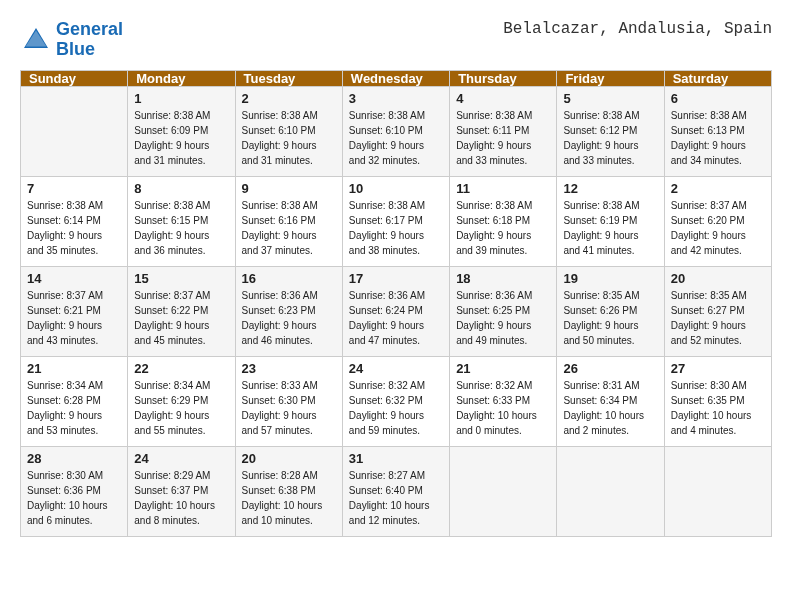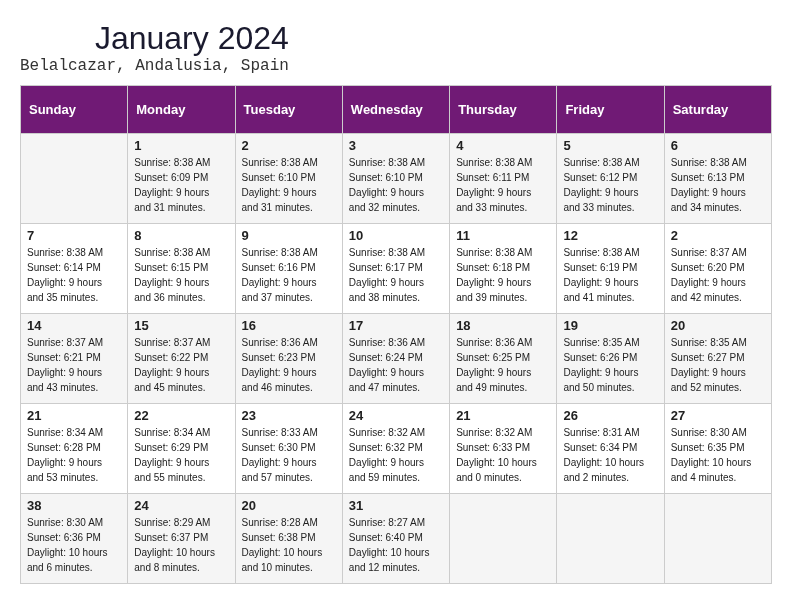--- a/index.html
+++ b/index.html
@@ -46,24 +46,24 @@
       font-size: 16px;
       color: #333;
       font-family: Liberation Mono, monospace;
     }
     table {
       width: 100%;
       border-collapse: collapse;
       table-layout: fixed;
     }
     thead tr th {
-      background-color: #701a75;
+      background-color: #a16207;
       color: #fff;
       text-align: left;
-      padding: 16px 8px;
+      padding: 0 8px;
       font-size: 13px;
       font-weight: bold;
       border: 1px solid #ccc;
     }
     tbody tr td {
       vertical-align: top;
       padding: 4px 6px;
       border: 1px solid #ccc;
       font-size: 10.5px;
       color: #222;
@@ -83,22 +83,31 @@
     }
     .day-info {
       line-height: 1.5;
       font-size: 10px;
     }
   </style>
 </head>
 <body>
 
 <div class="header">
+  <div class="logo">
+    <svg class="logo-icon" viewBox="0 0 40 40" xmlns="http://www.w3.org/2000/svg">
+      <polygon points="20,5 35,30 5,30" fill="#1a6bb5"></polygon>
+      <polygon points="20,8 33,28 7,28" fill="#fff" opacity="0.3"></polygon>
+    </svg>
+    <div class="logo-text">
+      <div><span>General</span></div>
+      <div><span>Blue</span></div>
+    </div>
+  </div>
   <div class="title-block">
-    <div class="month-year">January 2024</div>
     <div class="location">Belalcazar, Andalusia, Spain</div>
   </div>
 </div>
 
 <table>
   <thead>
     <tr>
     <th>Sunday</th>
         <th>Monday</th>
         <th>Tuesday</th>
@@ -221,21 +230,21 @@
           <span class="day-num">26</span>
           <div class="day-info">Sunrise: 8:31 AM<br>Sunset: 6:34 PM<br>Daylight: 10 hours and 2 minutes.</div>
         </td>
         <td>
           <span class="day-num">27</span>
           <div class="day-info">Sunrise: 8:30 AM<br>Sunset: 6:35 PM<br>Daylight: 10 hours and 4 minutes.</div>
         </td>
       </tr>
       <tr>
         <td>
-          <span class="day-num">38</span>
+          <span class="day-num">28</span>
           <div class="day-info">Sunrise: 8:30 AM<br>Sunset: 6:36 PM<br>Daylight: 10 hours and 6 minutes.</div>
         </td>
         <td>
           <span class="day-num">24</span>
           <div class="day-info">Sunrise: 8:29 AM<br>Sunset: 6:37 PM<br>Daylight: 10 hours and 8 minutes.</div>
         </td>
         <td>
           <span class="day-num">20</span>
           <div class="day-info">Sunrise: 8:28 AM<br>Sunset: 6:38 PM<br>Daylight: 10 hours and 10 minutes.</div>
         </td>

